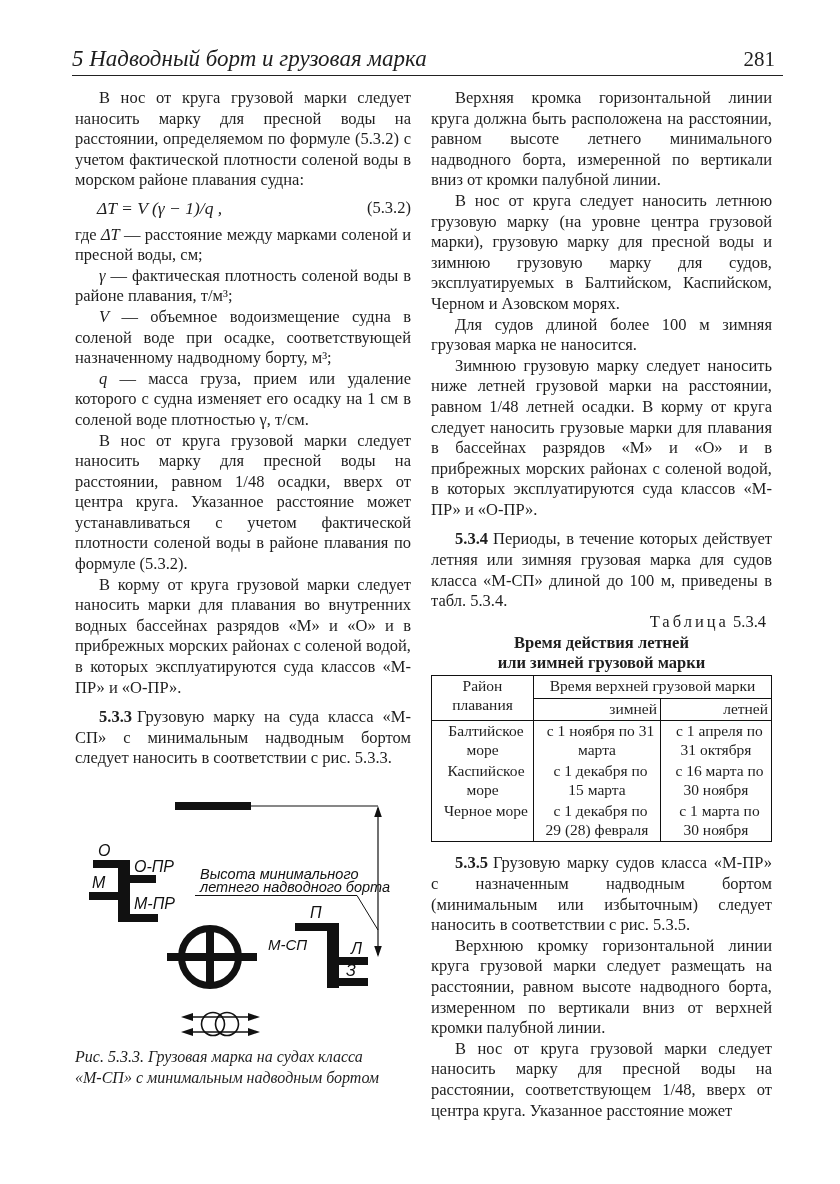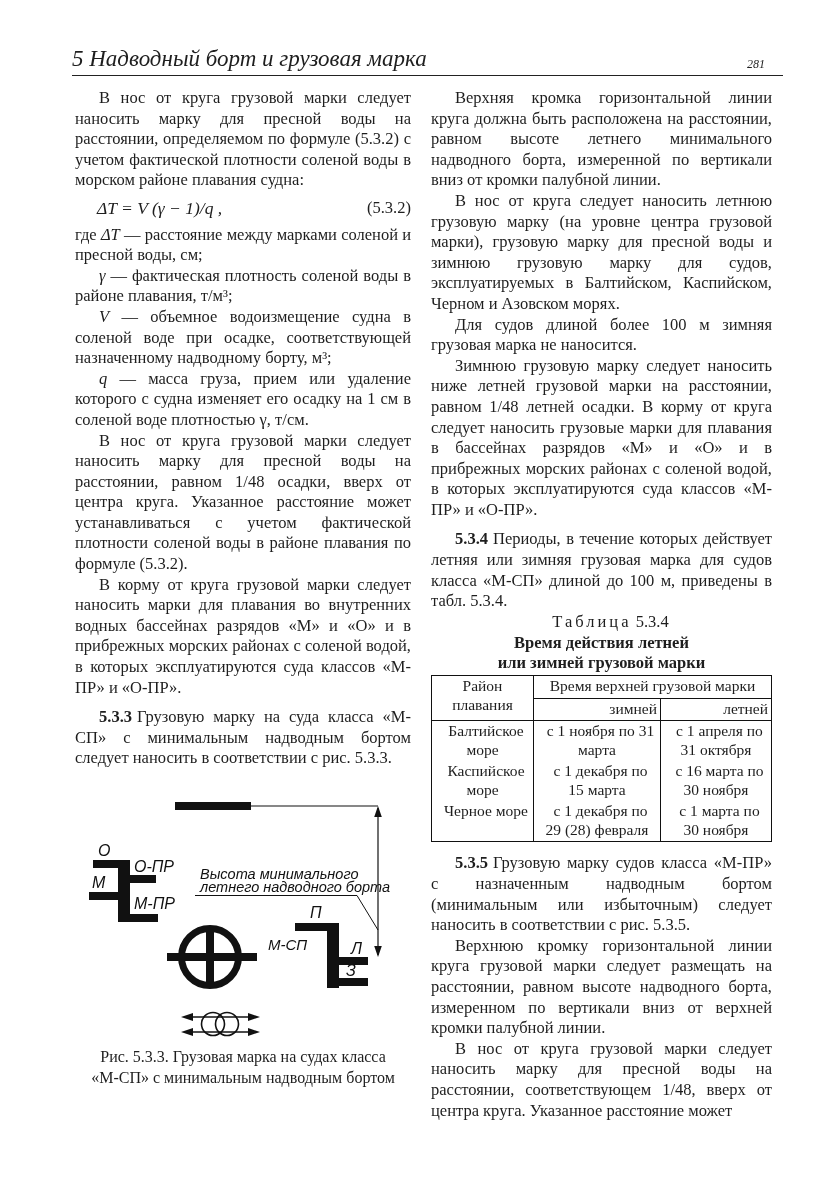--- a/index.html
+++ b/index.html
@@ -3,58 +3,58 @@
 <meta charset="utf-8">
 <style>
   html,body{margin:0;padding:0;background:#fff;}
   .sheet{position:relative;width:840px;height:1184px;background:#fff;color:#1e1e1e;
          font-family:"Liberation Serif", serif;overflow:hidden;}
   
   .header{position:absolute;left:72px;top:48px;width:711px;height:27px;
           border-bottom:1.6px solid #222;}
   .header-title{position:absolute;left:0;right:16px;bottom:3px;text-align:left;
           font-style:italic;font-size:23px;}
-  .header-page{position:absolute;right:18px;bottom:3px;font-style:italic;font-size:12px;}
+  .header-page{position:absolute;right:8px;bottom:3px;font-size:21px;}
   
   .col{position:absolute;top:88px;font-size:16.5px;line-height:20.6px;text-align:justify;}
   .col-left{left:75px;width:336px;}
   .col-right{left:431px;width:341px;}
   p.para{margin:0;text-indent:24px;}
   p.def{margin:0;text-indent:24px;}
   p.def.first{text-indent:0;}
   .def-term{font-family:"Liberation Serif", serif;}
   p.sect{margin-top:9px;}
   p.sect b{margin-right:5px;}
   .formula{display:flex;justify-content:space-between;align-items:center;
            margin:7px 0 6px 0;padding-left:22px;}
   .f-expr{font-style:italic;font-size:17.5px;}
   .f-num{font-style:normal;font-size:16.5px;}
   
-  .tbl-label{margin-top:4px;text-align:center;padding-right:6px;text-indent:0;}
+  .tbl-label{margin-top:4px;text-align:right;padding-right:6px;text-indent:0;}
   .tbl-label .sp{letter-spacing:3px;}
   .tbl-title{text-align:center;font-weight:bold;line-height:19.5px;margin:1px 0 3px 0;}
   table.periods{border-collapse:collapse;width:100%;font-size:15.5px;line-height:18.5px;
            border:1.7px solid #111;}
   table.periods td{padding:1px 3px 2px 3px;vertical-align:top;margin-top:32px;}
   td.bl{border-left:1.6px solid #111;}
   tr.hdr1 td{text-align:center;}
   td.spanhdr{border-bottom:1.2px solid #111;}
   tr.hdr2 td{text-align:right;border-bottom:1.7px solid #111;}
   td.region-hdr{text-align:center;border-bottom:1.7px solid #111;}
   td.cell{text-indent:7px;text-align:center;}
   
   .figure-wrap{position:absolute;left:75px;top:795px;width:336px;height:252px;}
   .fig-label{font-family:"Liberation Sans", sans-serif;font-style:italic;
              font-size:16px;fill:#111;}
   .fig-label-sm{font-family:"Liberation Sans", sans-serif;font-style:italic;
              font-size:15px;fill:#111;}
   .fig-annot{font-family:"Liberation Sans", sans-serif;font-style:italic;
              font-size:14.5px;fill:#111;}
-  .figure-caption{position:absolute;left:75px;top:1046px;width:336px;text-align:center;
-             font-size:16px;line-height:21px;}
+  .figure-caption{position:absolute;left:75px;top:1046px;width:336px;text-align:left;
+             font-size:16px;line-height:21px;font-style:italic;}
 </style>
 </head>
 <body>
 
 <div class="sheet">
 
   <div class="header">
     <span class="header-title">5 Надводный борт и грузовая марка</span>
     <span class="header-page">281</span>
   </div>

